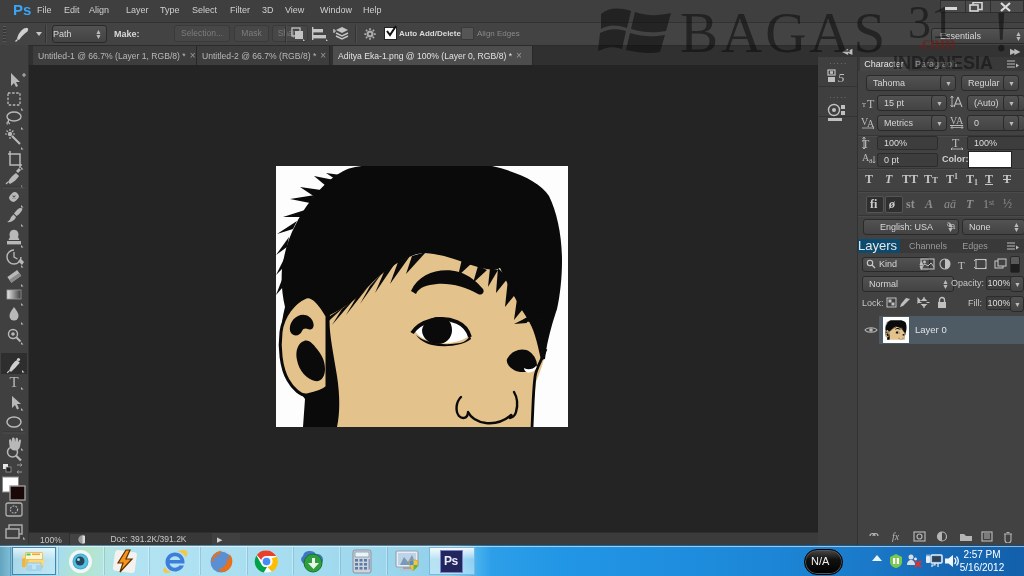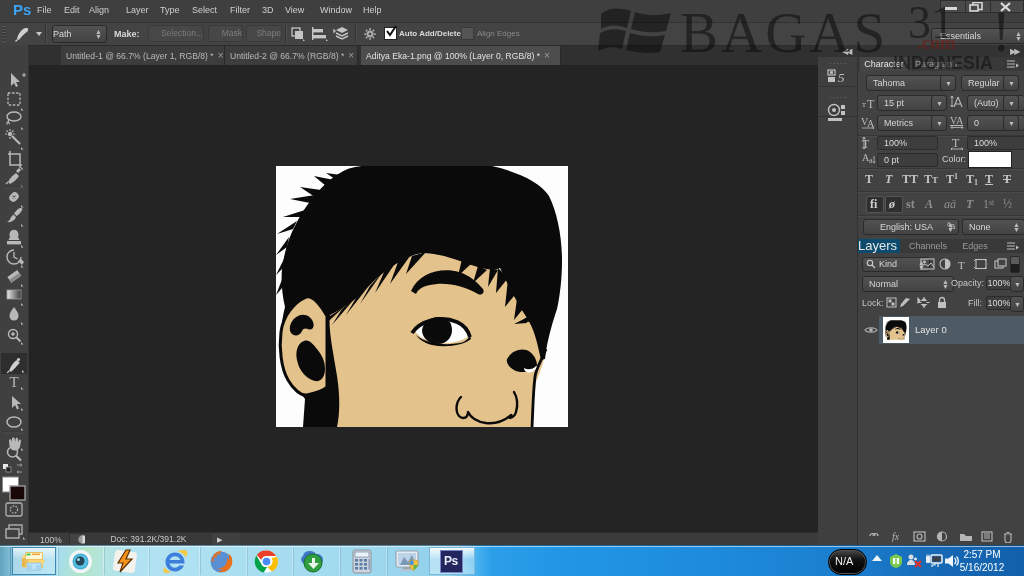--- a/index.html
+++ b/index.html
@@ -7,24 +7,24 @@
        font-family:"Liberation Sans",sans-serif;background:#262626;}
   .abs{position:absolute;}
   
   #menubar{left:0;top:0;width:1024px;height:22px;background:#3f3f3f;border-bottom:1px solid #323232;}
   .menuitem{position:absolute;top:5px;font-size:9px;color:#cfcfcf;}
   #pslogo{position:absolute;left:13px;top:1px;font-size:15px;font-weight:bold;color:#3ba4f5;}
   #optbar{left:0;top:23px;width:1024px;height:22px;background:#434343;border-bottom:1px solid #2b2b2b;}
   .optsep{position:absolute;top:2px;width:1px;height:18px;background:#333;border-right:1px solid #4e4e4e;}
   .dd{position:absolute;background:linear-gradient(#525252,#434343);border:1px solid #2a2a2a;border-radius:3px;color:#d6d6d6;font-size:9px;white-space:nowrap;}
   .ddarrows{position:absolute;right:4px;top:50%;transform:translateY(-50%);font-size:7px;color:#bbb;line-height:5px;}
-  .disbtn{position:absolute;background:#474747;border:1px solid #3a3a3a;border-radius:3px;color:#7d7d7d;font-size:8.5px;text-align:right;}
+  .disbtn{position:absolute;background:#474747;border:1px solid #3a3a3a;border-radius:3px;color:#7d7d7d;font-size:8.5px;text-align:center;margin-left:26px;}
   
   #tabbar{left:28px;top:46px;width:790px;height:19px;background:#303030;}
-  .dtab{position:absolute;top:46px;height:19px;white-space:nowrap;overflow:hidden;background:#3d3d3d;border-right:1px solid #282828;color:#b9b9b9;font-size:8.6px;line-height:19px;padding:0 5px;box-sizing:border-box;margin-left:28px;}
+  .dtab{position:absolute;top:46px;height:19px;white-space:nowrap;overflow:hidden;background:#3d3d3d;border-right:1px solid #282828;color:#b9b9b9;font-size:8.6px;line-height:19px;padding:0 5px;box-sizing:border-box;}
   .dtab .x{color:#9a9a9a;margin-left:4px;font-size:10px;}
   
   #toolbar{left:0;top:45px;width:28px;height:500px;background:#404040;border-right:1px solid #333;}
   
   #canvas{left:29px;top:65px;width:789px;height:467px;background:#242424;}
   #statusbar{left:29px;top:532px;width:789px;height:13px;background:#3b3b3b;border-top:1px solid #2e2e2e;color:#c7c7c7;font-size:8.5px;}
   
   #dock{left:818px;top:45px;width:206px;height:500px;background:#3a3a3a;}
   .fld{position:absolute;background:#3d3d3d;border:1px solid #2c2c2c;border-radius:2px;color:#ddd;font-size:9px;}
   .pdiv{position:absolute;left:0;width:166px;height:1px;background:#363636;border-bottom:1px solid #4a4a4a;}
@@ -425,21 +425,21 @@
     <path d="M1,13 h12 m-1.5,-1.5 l1.5,1.5 -1.5,1.5 M2.5,11.5 L1,13 l1.5,1.5" stroke="#bbb" stroke-width="0.9" fill="none"></path>
   </svg>
   <div class="fld" style="left:109px;top:79px;width:50px;height:12px;line-height:12px;padding-left:6px">100%</div>
 
   <svg class="abs" style="left:4px;top:95px" width="16" height="14" viewBox="0 0 16 14">
     <text x="0" y="9" font-size="10" fill="#bbb" font-family="Liberation Serif">A</text>
     <text x="7" y="11" font-size="8" fill="#bbb" font-family="Liberation Serif">a</text>
     <path d="M12,4 v7 m-1.2,-1.5 l1.2,1.5 1.2,-1.5" stroke="#bbb" stroke-width="0.8" fill="none"></path>
   </svg>
   <div class="fld" style="left:19px;top:96px;width:53px;height:12px;line-height:12px;padding-left:6px">0 pt</div>
-  <span class="abs" style="left:84px;top:97px;font-size:9px;font-weight:normal;color:#cfcfcf">Color:</span>
+  <span class="abs" style="left:84px;top:97px;font-size:9px;font-weight:bold;color:#cfcfcf">Color:</span>
   <div class="abs" style="left:110px;top:94px;width:42px;height:15px;background:#fff;border:1px solid #222"></div>
   <div class="pdiv" style="top:111px"></div>
 
   <div class="abs" style="left:4px;top:115px;width:158px;height:15px;color:#c6c6c6;font-family:'Liberation Serif',serif;font-size:12px">
     <b class="abs" style="left:3px;top:0">T</b>
     <i class="abs" style="left:23px;top:0;font-weight:bold">T</i>
     <b class="abs" style="left:40px;top:0">TT</b>
     <b class="abs" style="left:62px;top:0">T<span style="font-size:9px">T</span></b>
     <b class="abs" style="left:84px;top:0">T<span style="font-size:8px;vertical-align:4px">1</span></b>
     <b class="abs" style="left:104px;top:0">T<span style="font-size:8px;vertical-align:-2px">1</span></b>
@@ -651,21 +651,21 @@
       <path d="M15.5,12.3 C17.5,11.2 19,11.2 19.5,11.3 L19.5,16 L15.8,16 C15.5,14.8 15.5,13.5 15.5,12.3 Z" fill="#4a90d9"></path>
       <path d="M19.5,16 L23.5,16 C23,18.5 21.5,20.3 19.5,21.2 Z" fill="#58b747"></path>
     </g>
   </svg>
 
   <div class="abs" style="left:429px;top:2px;width:46px;height:28px;background:linear-gradient(rgba(255,255,255,0.9),rgba(255,255,255,0.35) 45%,rgba(220,245,255,0.5));border:1px solid #7db8d8;box-sizing:border-box"></div>
   <div class="abs" style="left:440px;top:5px;width:23px;height:23px;background:#23265e;border:1px solid #7a85c8;box-sizing:border-box">
     <span style="position:absolute;left:3px;top:3px;font-size:12px;font-weight:bold;color:#e8ecf8;letter-spacing:-0.5px">Ps</span>
   </div>
 
-  <div class="abs" style="left:828px;top:4px;width:37px;height:24px;background:linear-gradient(#4a4a4a,#111 40%,#000);border:1px solid #000;border-radius:13px;box-shadow:inset 0 0 0 1px #555">
+  <div class="abs" style="left:804px;top:4px;width:37px;height:24px;background:linear-gradient(#4a4a4a,#111 40%,#000);border:1px solid #000;border-radius:13px;box-shadow:inset 0 0 0 1px #555">
     <span style="position:absolute;left:6px;top:5px;font-size:11px;color:#f0f0f0">N/A</span>
   </div>
   <span class="abs" style="left:872px;top:10px;width:0;height:0;border-left:5px solid transparent;border-right:5px solid transparent;border-bottom:6px solid #eaf4fb"></span>
 
   <svg class="abs" style="left:888px;top:8px" width="16" height="16" viewBox="0 0 16 16">
     <path d="M8,1 L14,4 V9 C14,12 11,14.5 8,15 C5,14.5 2,12 2,9 V4 Z" fill="#79c94e"></path>
     <rect x="5" y="5" width="2.2" height="6" fill="#fff"></rect>
       <rect x="8.8" y="5" width="2.2" height="6" fill="#fff"></rect>
   </svg>
   <svg class="abs" style="left:906px;top:8px" width="18" height="16" viewBox="0 0 18 16">

